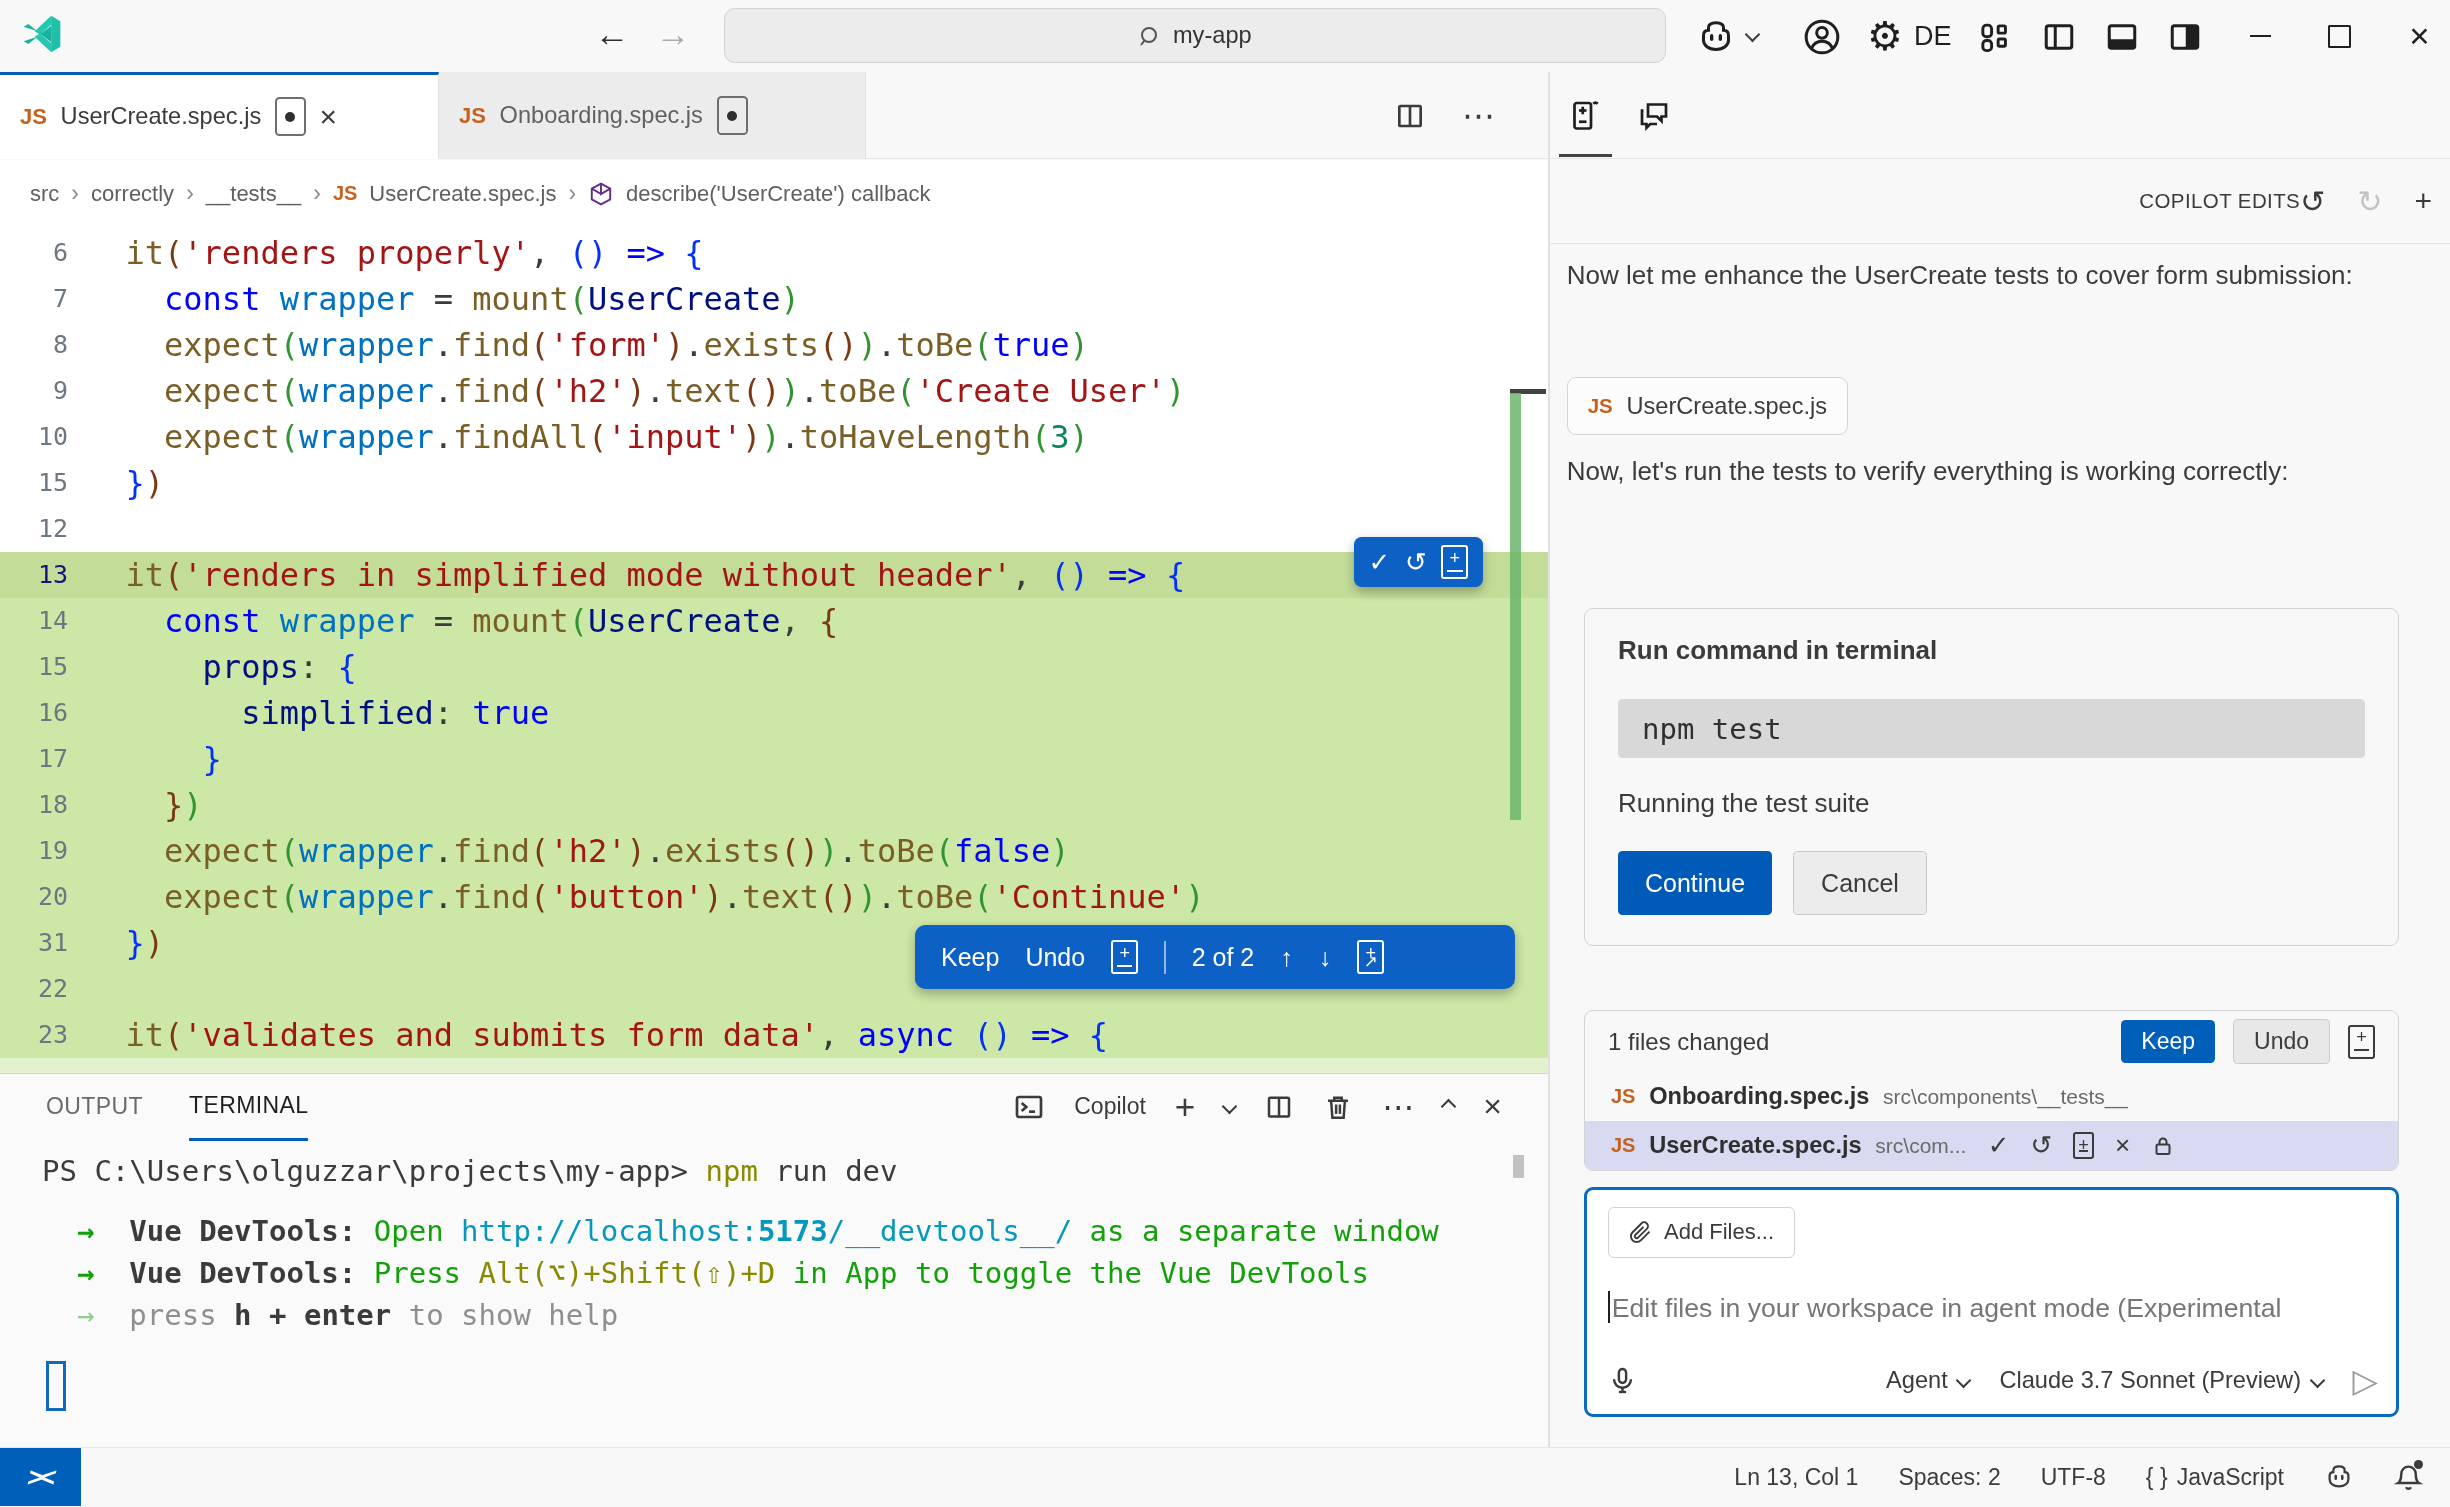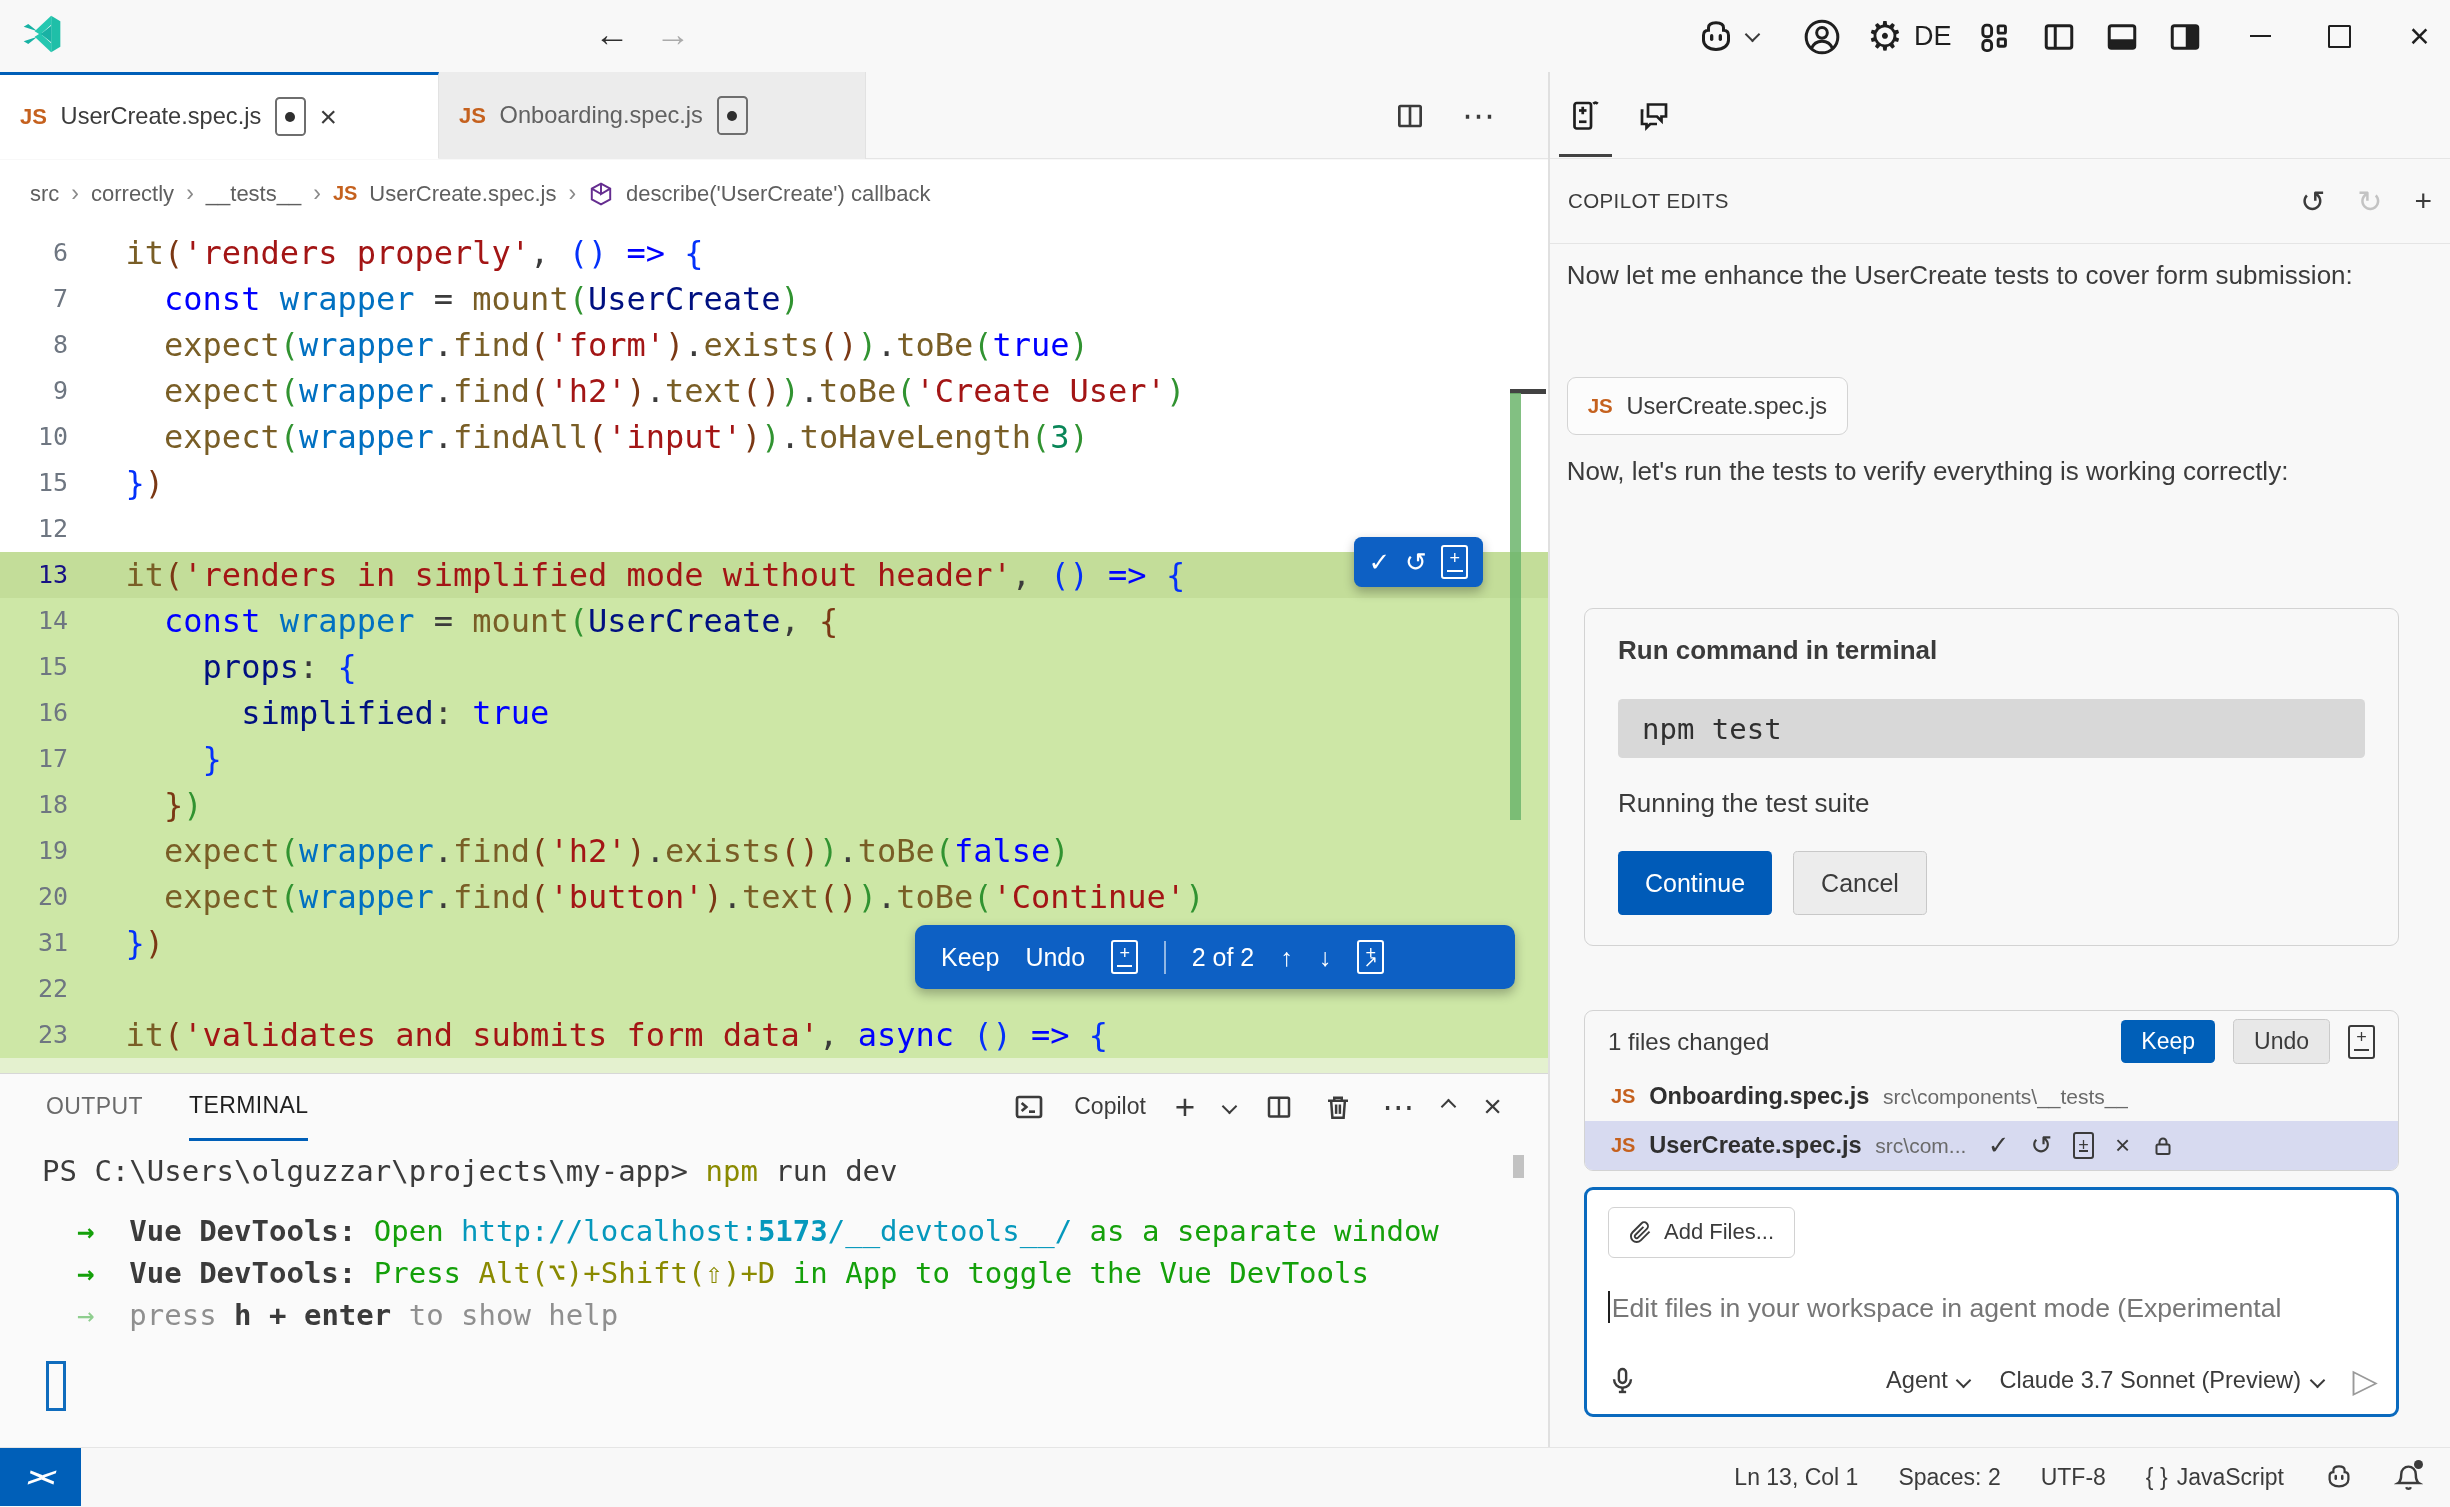--- a/index.html
+++ b/index.html
@@ -76,21 +76,21 @@
   #term{position:absolute;left:42px;top:76px;font-family:"DejaVu Sans Mono",monospace;font-size:29px;white-space:pre;}
   #term .tline{height:42px;line-height:42px;}
   #term .gap{height:17.5px;}
   #term-cursor{position:absolute;left:46px;top:287px;width:20px;height:50px;border:3px solid #0f6cbd;box-sizing:border-box;}
   #term-scroll{position:absolute;left:1513px;top:81px;width:11.4px;height:23px;background:#c2c2c2;}
 
   
   #sidepanel{position:absolute;left:1548px;top:72px;width:902px;height:1375px;background:#f8f8f8;border-left:2.3px solid #e0e0e0;box-sizing:border-box;}
   #sp-iconrow{position:absolute;left:0;top:0;width:100%;height:87px;border-bottom:1.5px solid #e5e5e5;box-sizing:border-box;display:flex;align-items:center;gap:33px;padding-left:16.7px;}
   #sp-active-underline{position:absolute;left:9px;top:82px;width:53px;height:3px;background:#424242;}
-  #sp-header{position:absolute;left:0;top:87px;width:100%;height:85px;border-bottom:1.5px solid #e5e5e5;box-sizing:border-box;display:flex;align-items:center;padding:0 18px;}
+  #sp-header{position:absolute;left:0;top:87px;width:100%;height:85px;border-bottom:1.5px solid #e5e5e5;box-sizing:border-box;display:flex;align-items:center;padding:0 18px;text-align:right;}
   #sp-title{font-size:20.5px;color:#3b3b3b;letter-spacing:0.4px;flex:1;}
   #sp-header .hicons{display:flex;gap:32px;font-size:30px;color:#3b3b3b;align-items:center;}
   .disabled{color:#c3c3c3;}
   .spmsg{position:absolute;left:16.7px;width:843px;font-size:26px;line-height:38px;color:#3b3b3b;}
   #chip{position:absolute;left:16.7px;top:305px;height:56px;border:1.5px solid #d4d4d4;border-radius:9px;background:#fcfcfc;
     display:flex;align-items:center;gap:13.7px;padding:0 20px;font-size:23.6px;color:#3b3b3b;}
   .card{position:absolute;left:34px;width:815px;border:1.5px solid #d3d3d3;border-radius:9px;box-sizing:border-box;background:#f8f8f8;}
   #cmdcard{top:536px;height:338px;padding:26px 33px;}
   #cmd-title{font-size:26px;font-weight:bold;color:#3b3b3b;}
   #cmd-code{margin-top:33px;height:59px;background:#d8d8d8;border-radius:4.6px;display:flex;align-items:center;padding-left:24px;
@@ -138,20 +138,27 @@
       <svg width="44" height="44" viewBox="0 0 24 24">
         <polygon points="17,2 17,22 22,19 22,5" fill="#1fbfa8"></polygon>
         <polygon points="17,7.5 4.5,17.5 2,16 14,12 2,8 4.5,6.5 17,16.5" fill="#18b2a4"></polygon>
         <polygon points="17,2 8,10.5 11,12.4 17,7" fill="#25c7b0"></polygon>
         <polygon points="17,22 8,13.5 11,11.6 17,17" fill="#25c7b0"></polygon>
       </svg>
     </div>
     <div id="nav-back" class="nav-arrow" style="left:589px;">←</div>
     <div id="nav-fwd" class="nav-arrow" style="left:650px;">→</div>
 
+    <div id="searchbox">
+      <svg width="24" height="24" viewBox="0 0 24 24" fill="none" stroke="#555" stroke-width="2">
+        <circle cx="11" cy="11" r="7"></circle>
+          <line x1="6.5" y1="16.5" x2="3" y2="21"></line>
+      </svg>
+      <span>my-app</span>
+    </div>
 
     <div class="tbicon" style="left:1696px;">
       <svg width="40" height="40" viewBox="0 0 24 24" fill="none" stroke="#1f1f1f" stroke-width="1.8">
         <path d="M7.5 6.5 C7.5 4.5 9 3.5 12 3.5 C15 3.5 16.5 4.5 16.5 6.5 L16.5 8 C18.5 8 19.5 9 19.5 11 L19.5 14 C19.5 17 16.5 19.5 12 19.5 C7.5 19.5 4.5 17 4.5 14 L4.5 11 C4.5 9 5.5 8 7.5 8 Z"></path>
         <rect x="8.4" y="10.2" width="2" height="4.2" rx="1" fill="#1f1f1f" stroke="none"></rect>
         <rect x="13.6" y="10.2" width="2" height="4.2" rx="1" fill="#1f1f1f" stroke="none"></rect>
       </svg>
     </div>
     <span class="chev" style="position:absolute;left:1747px;top:29px;"></span>
 

